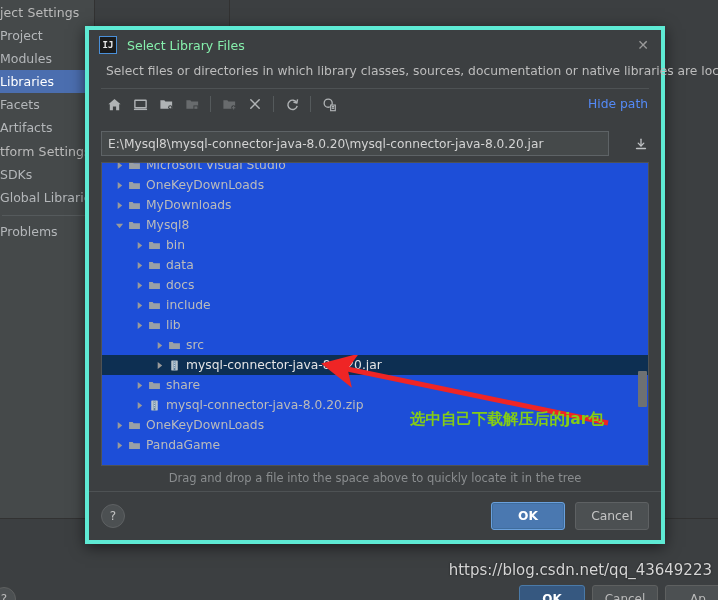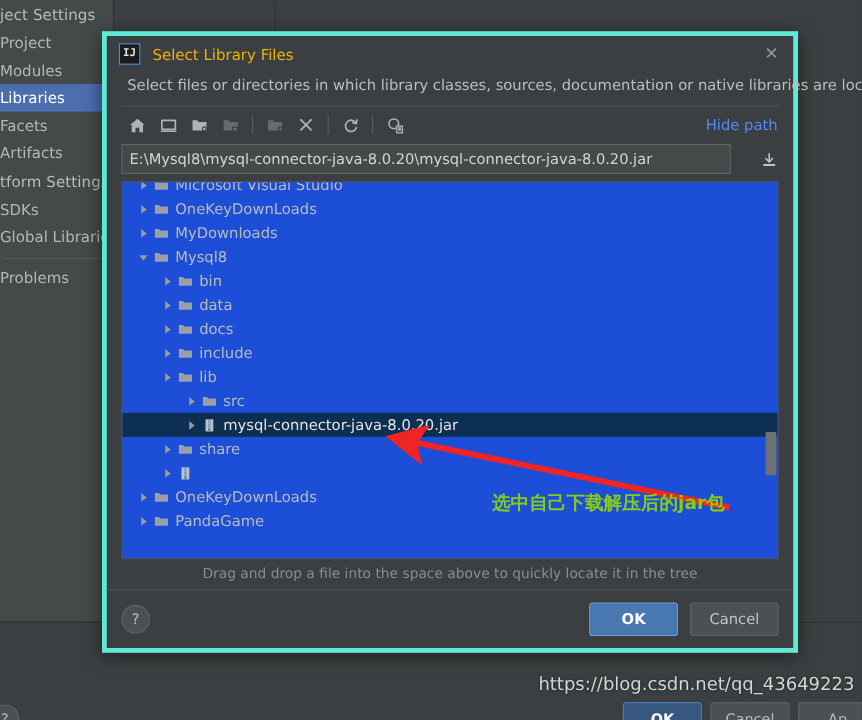--- a/index.html
+++ b/index.html
@@ -104,21 +104,21 @@
     padding: 0 8px 0 10px; flex-shrink: 0;
   }
   .dlg-icon {
     width: 16px; height: 16px; flex-shrink: 0;
     background: #1b1b1b; border: 1px solid #4a90d9;
     display: flex; align-items: center; justify-content: center;
     color: #e8e8e8; font-size: 9px; font-weight: bold;
     font-family: "DejaVu Sans Mono", monospace; line-height: 1;
   }
   .dlg-title {
-    margin-left: 10px; color: #eab308; font-size: 12.5px;
+    margin-left: 10px; color: #86efac; font-size: 12.5px;
     flex: 1; white-space: nowrap;
   }
   .dlg-close {
     width: 20px; height: 20px; display: flex;
     align-items: center; justify-content: center;
     color: #9a9a9a; font-size: 14px; line-height: 1;
   }
 
   .dlg-subtitle {
     padding: 4px 16px 10px 17px;
@@ -141,21 +141,21 @@
   .tb-sep {
     width: 1px; height: 16px; background: #555a5c; margin: 0 5px;
   }
   .tb-spacer { flex: 1; }
   .hide-path {
     color: #548af7; font-size: 12.3px; padding-right: 1px;
   }
 
   .path-row {
     display: flex; align-items: center; gap: 24px;
-    padding: 0 12px 0 12px; margin-top: 1px; flex-shrink: 0; justify-content: flex-end;
+    padding: 0 12px 0 12px; margin-top: 12px; flex-shrink: 0; justify-content: flex-end;
   }
   .path-field {
     flex: 1; height: 23px;
     background: #45494a; border: 1px solid #5e6366;
     color: #d4d4d4; font-size: 12.2px;
     display: flex; align-items: center; padding: 0 6px;
     white-space: nowrap; overflow: hidden;
   }
   .path-dl {
     width: 16px; display: flex; align-items: center; justify-content: center;
@@ -543,20 +543,21 @@
             <span class="tw-icon">
               <svg width="13" height="13" viewBox="0 0 16 16">
                 <rect x="4" y="1.8" width="8" height="12.4" rx="0.6" fill="#b8c4cc"></rect>
                 <rect x="6.9" y="1.8" width="2.2" height="12.4" fill="#5b7d9c"></rect>
                 <rect x="7.3" y="3" width="1.4" height="1.1" fill="#cfe0ec"></rect>
                 <rect x="7.3" y="5.2" width="1.4" height="1.1" fill="#cfe0ec"></rect>
                 <rect x="7.3" y="7.4" width="1.4" height="1.1" fill="#cfe0ec"></rect>
                 <rect x="7.3" y="9.6" width="1.4" height="1.1" fill="#cfe0ec"></rect>
               </svg>
             </span>
+            <span class="tw-label">mysql-connector-java-8.0.20.zip</span>
           </div>
           <div class="tree-row" style="padding-left: 10px;">
             <span class="tw-arrow">
               <svg width="9" height="9" viewBox="0 0 10 10">
                 <path d="M3 1 L8 5 L3 9 Z" fill="#9a9a9a"></path>
               </svg>
             </span>
             <span class="tw-icon">
               <svg width="13" height="13" viewBox="0 0 16 16">
                 <path d="M1.3 3.6 h4.4 l1.2 1.5 H14.7 v7.3 H1.3 Z" fill="#9aa0a6"></path>

